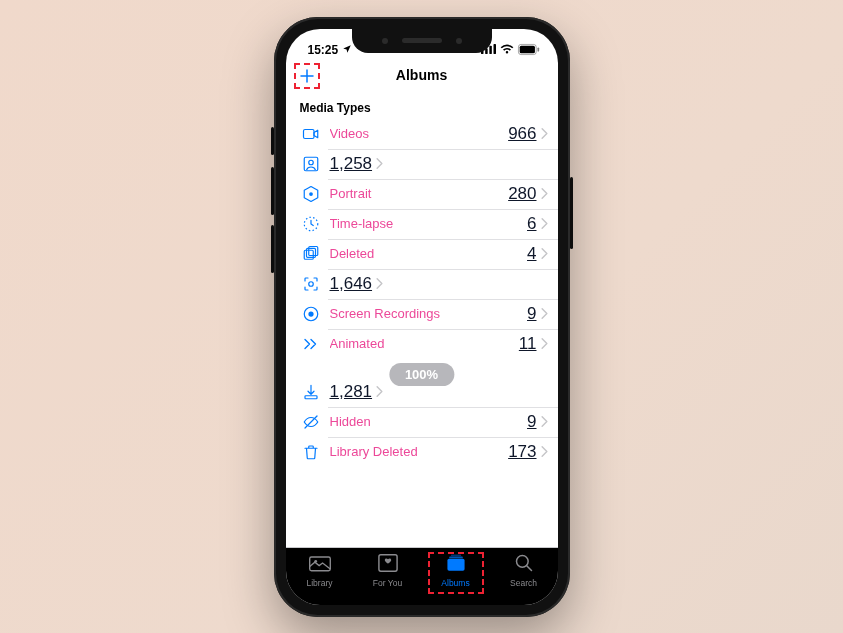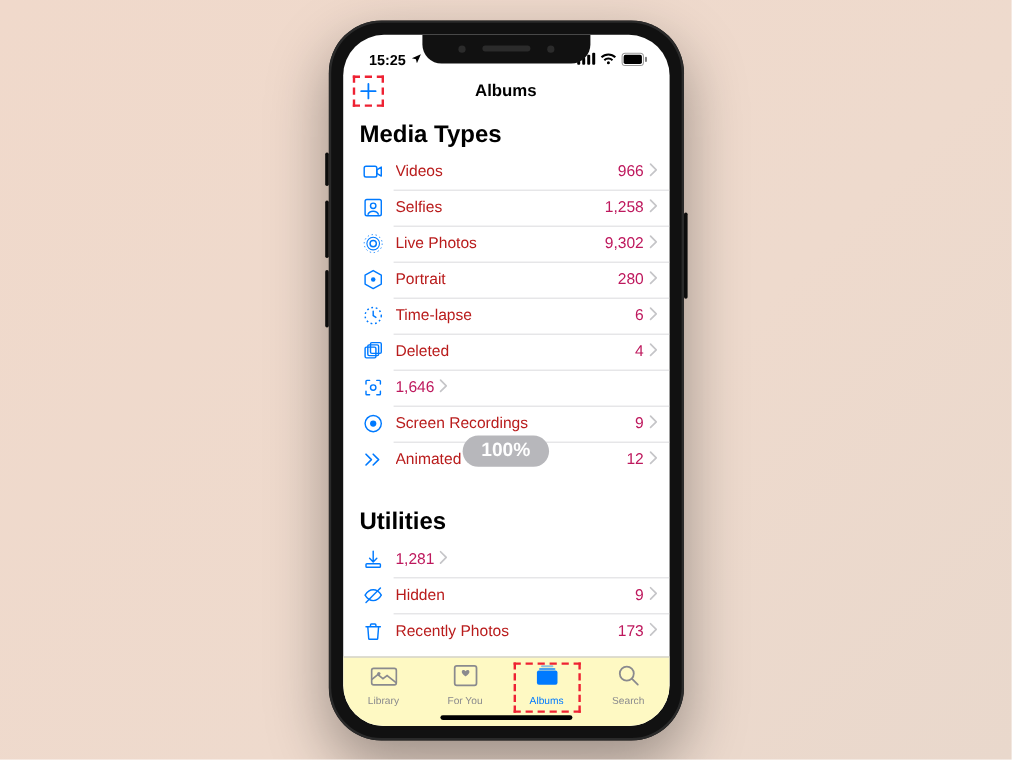--- a/index.html
+++ b/index.html
@@ -108,21 +108,21 @@
     border: 2px dashed #e23;
   }
 
   
   .content {
     flex: 1;
     overflow: hidden;
     position: relative;
   }
   .section-header {
-    font-size: 20px;
+    font-size: 12px;
     font-weight: 700;
     padding: 8px 14px 4px;
     color:#000;
   }
   .list { }
   .row {
     display:flex;
     align-items:center;
     height: 30px;
     padding: 0 10px 0 14px;
@@ -140,55 +140,56 @@
     height: 22px;
     margin-right: 8px;
     display:flex;
     align-items:center;
     justify-content:center;
     color:#007AFF;
   }
   .row-label {
     flex:1;
     font-size: 13px;
-    color:#b91c1c;
+    color:#ec4899;
     white-space:nowrap;
     overflow:hidden;
     text-overflow:ellipsis;
   }
   .row-count {
-    font-size: 13px;
-    color:#be185d;
+    font-size: 17px;
+    color:#0f172a;
     margin-right:4px;
+    text-decoration:underline;
   }
   .row-chevron {
     color:#c5c5c8;
   }
   hr.section-gap { border:none; height:18px; }
 
   .scroll-badge {
     position:absolute;
     left:50%;
     transform:translateX(-50%);
     top: 270px;
     background:#b7b7bb;
     color:#fff;
-    font-size:16px;
+    font-size:13px;
     font-weight:600;
     padding:4px 16px;
     border-radius:14px;
     pointer-events:none;
   }
 
   
   .tab-bar {
     height: 58px;
     flex:0 0 58px;
     border-top:0.5px solid #c9c9cc;
-    background:#fef9c3;
+    background:#000000;
     display:flex;
     align-items:flex-start;
     justify-content:space-around;
     padding-top:5px;
     position:relative;
   }
   .tab {
     display:flex;
     flex-direction:column;
     align-items:center;
@@ -291,41 +292,26 @@
         </div>
 
         <div class="row">
           <span class="row-icon">
               <svg width="18" height="18" viewBox="0 0 24 24">
                 <rect x="3" y="3" width="18" height="18" rx="2" fill="none" stroke="currentColor" stroke-width="1.6"></rect>
                 <circle cx="12" cy="10" r="3" fill="none" stroke="currentColor" stroke-width="1.6"></circle>
                 <path d="M6 20c1-3 4-4 6-4s5 1 6 4" fill="none" stroke="currentColor" stroke-width="1.6"></path>
               </svg>
             </span>
-          <span class="row-label">Selfies</span>
           <span class="row-count">1,258</span>
           <span class="row-chevron"><svg width="7" height="11" viewBox="0 0 8 14">
                 <path d="M1 1l6 6-6 6" fill="none" stroke="currentColor" stroke-width="1.8" stroke-linecap="round" stroke-linejoin="round"></path>
               </svg></span>
         </div>
 
-        <div class="row">
-          <span class="row-icon">
-              <svg width="18" height="18" viewBox="0 0 24 24">
-                <circle cx="12" cy="12" r="3.5" fill="none" stroke="currentColor" stroke-width="1.6"></circle>
-                <circle cx="12" cy="12" r="7" fill="none" stroke="currentColor" stroke-width="1.2"></circle>
-                <circle cx="12" cy="12" r="10" fill="none" stroke="currentColor" stroke-width="1" stroke-dasharray="1.5 3"></circle>
-              </svg>
-            </span>
-          <span class="row-label">Live Photos</span>
-          <span class="row-count">9,302</span>
-          <span class="row-chevron"><svg width="7" height="11" viewBox="0 0 8 14">
-                <path d="M1 1l6 6-6 6" fill="none" stroke="currentColor" stroke-width="1.8" stroke-linecap="round" stroke-linejoin="round"></path>
-              </svg></span>
-        </div>
 
         <div class="row">
           <span class="row-icon">
               <svg width="18" height="18" viewBox="0 0 24 24">
                 <path d="M12 2l9 5v10l-9 5-9-5V7l9-5z" fill="none" stroke="currentColor" stroke-width="1.6" stroke-linejoin="round"></path>
                 <circle cx="12" cy="12" r="2.5" fill="currentColor"></circle>
               </svg>
             </span>
           <span class="row-label">Portrait</span>
           <span class="row-count">280</span>
@@ -391,30 +377,29 @@
               </svg></span>
         </div>
 
         <div class="row">
           <span class="row-icon">
               <svg width="18" height="18" viewBox="0 0 24 24">
                 <path d="M4 6l6 6-6 6M12 6l6 6-6 6" fill="none" stroke="currentColor" stroke-width="1.8" stroke-linecap="round" stroke-linejoin="round"></path>
               </svg>
             </span>
           <span class="row-label">Animated</span>
-          <span class="row-count">12</span>
+          <span class="row-count">11</span>
           <span class="row-chevron"><svg width="7" height="11" viewBox="0 0 8 14">
                 <path d="M1 1l6 6-6 6" fill="none" stroke="currentColor" stroke-width="1.8" stroke-linecap="round" stroke-linejoin="round"></path>
               </svg></span>
         </div>
       </div>
 
       <hr class="section-gap">
 
-      <div class="section-header">Utilities</div>
       <div class="list">
 
         <div class="row">
           <span class="row-icon">
               <svg width="18" height="18" viewBox="0 0 24 24">
                 <path d="M12 3v12m0 0l-4-4m4 4l4-4" fill="none" stroke="currentColor" stroke-width="1.6" stroke-linecap="round" stroke-linejoin="round"></path>
                 <rect x="4" y="17" width="16" height="4" rx="1" fill="none" stroke="currentColor" stroke-width="1.6"></rect>
               </svg>
             </span>
           <span class="row-count">1,281</span>
@@ -436,21 +421,21 @@
                 <path d="M1 1l6 6-6 6" fill="none" stroke="currentColor" stroke-width="1.8" stroke-linecap="round" stroke-linejoin="round"></path>
               </svg></span>
         </div>
 
         <div class="row">
           <span class="row-icon">
               <svg width="18" height="18" viewBox="0 0 24 24">
                 <path d="M4 7h16M9 7V5a1 1 0 011-1h4a1 1 0 011 1v2M6 7l1 13a1 1 0 001 1h8a1 1 0 001-1l1-13" fill="none" stroke="currentColor" stroke-width="1.6" stroke-linecap="round" stroke-linejoin="round"></path>
               </svg>
             </span>
-          <span class="row-label">Recently Photos</span>
+          <span class="row-label">Library Deleted</span>
           <span class="row-count">173</span>
           <span class="row-chevron"><svg width="7" height="11" viewBox="0 0 8 14">
                 <path d="M1 1l6 6-6 6" fill="none" stroke="currentColor" stroke-width="1.8" stroke-linecap="round" stroke-linejoin="round"></path>
               </svg></span>
         </div>
       </div>
 
       <div class="scroll-badge">100%</div>
     </div>
 

